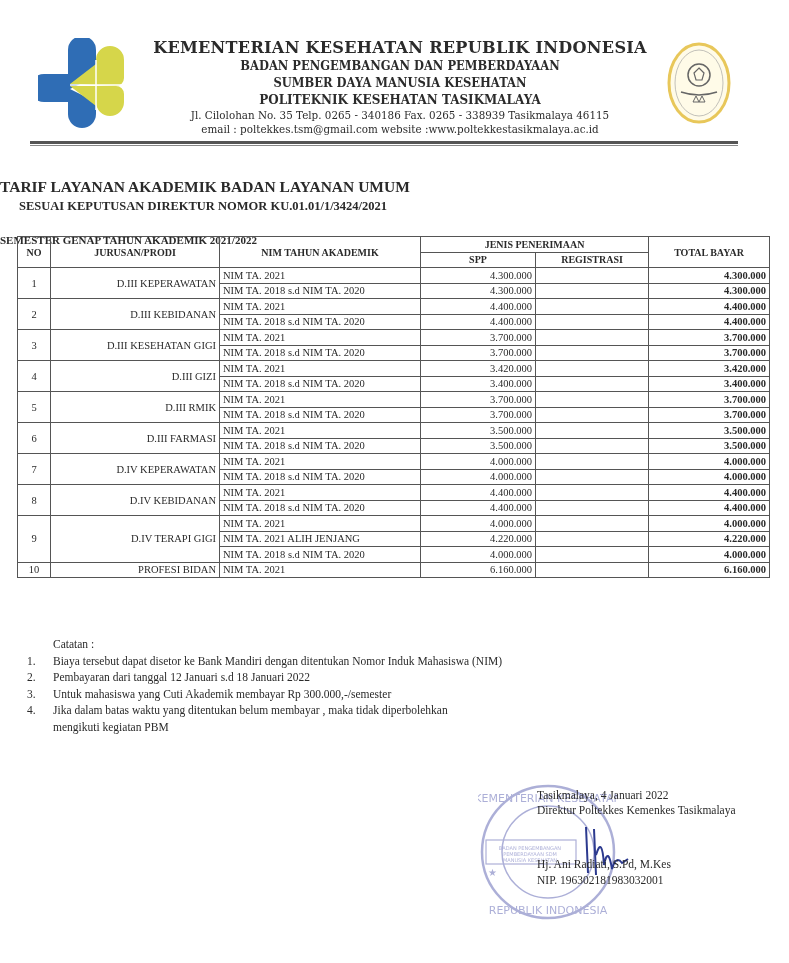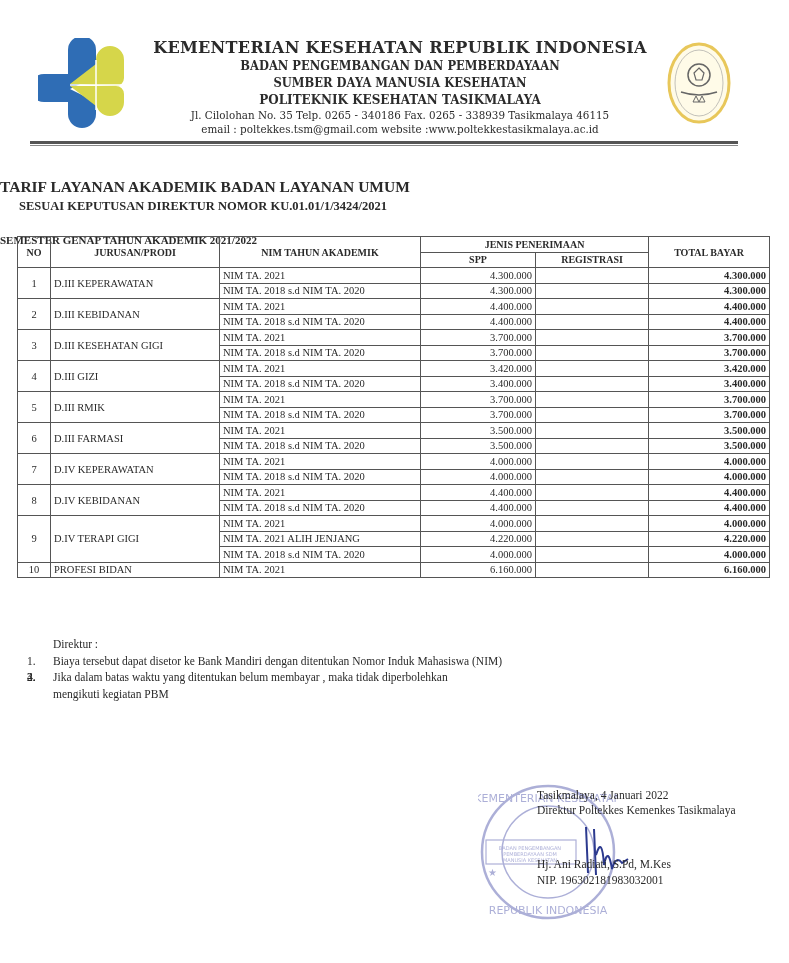--- a/index.html
+++ b/index.html
@@ -30,21 +30,21 @@
   
   table.tarif {
     position:absolute; left:17px; top:236px; width:752px;
     border-collapse:collapse; font-family:"Liberation Serif", serif; font-size:10.5px; color:#2a2a2a;
     table-layout:fixed;
   }
   table.tarif th, table.tarif td { border:1px solid #555; padding:0 3px; height:14.5px; line-height:13px; }
   table.tarif th { font-weight:bold; font-size:10px; text-align:center; }
   th.h-half { height:23px; }
   td.no { text-align:center; }
-  td.prodi { text-align:left; padding-left:3px; }
+  td.prodi { text-align:right; padding-left:3px; }
   td.nim { text-align:left; padding-left:2px; white-space:nowrap; }
   td.num { text-align:right; }
   td.tot { text-align:right; font-weight:bold; }
 
   
   .notes { left:27px; top:636px; width:620px; font-size:11.5px; line-height:16.5px; }
   .notes .cat { padding-left:26px; }
   .notes ol { margin:0; padding:0; list-style:none; }
   .notes li { position:relative; padding-left:26px; }
   .notes li .n { position:absolute; left:0; }
@@ -268,25 +268,25 @@
       <td class="prodi">PROFESI BIDAN</td>
       <td class="nim">NIM TA. 2021</td>
       <td class="num">6.160.000</td>
       <td class="num"></td>
       <td class="tot">6.160.000</td>
     </tr>
   </tbody>
 </table>
 
 <div class="abs notes">
-  <div class="cat">Direktur :</div>
+  <div class="cat">Catatan :</div>
   <ol>
     <li><span class="n">1.</span><span>Biaya tersebut dapat disetor ke Bank Mandiri dengan ditentukan Nomor Induk Mahasiswa (NIM)</span></li>
-    <li><span class="n">2.</span></li>
-    <li><span class="n">3.</span></li>
+    <li><span class="n">2.</span><span>Pembayaran dari tanggal 12 Januari s.d 18 Januari 2022</span></li>
+    <li><span class="n">3.</span><span>Untuk mahasiswa yang Cuti Akademik membayar Rp 300.000,-/semester</span></li>
     <li style="width:440px"><span class="n">4.</span><span>Jika dalam batas waktu yang ditentukan belum membayar , maka tidak diperbolehkan mengikuti kegiatan PBM</span></li>
   </ol>
 </div>
 
 <div class="abs stamp">
   <svg width="140" height="140" viewBox="0 0 140 140">
     <circle cx="70" cy="70" r="66" fill="none" stroke="#6a6fb8" stroke-width="2.5"></circle>
     <circle cx="70" cy="70" r="46" fill="none" stroke="#6a6fb8" stroke-width="1.5"></circle>
     <rect x="8" y="58" width="90" height="24" fill="none" stroke="#6a6fb8" stroke-width="1.2"></rect>
     <text x="70" y="20" fill="#6a6fb8" font-size="11" font-family="DejaVu Sans, sans-serif" text-anchor="middle">KEMENTERIAN KESEHATAN</text>

